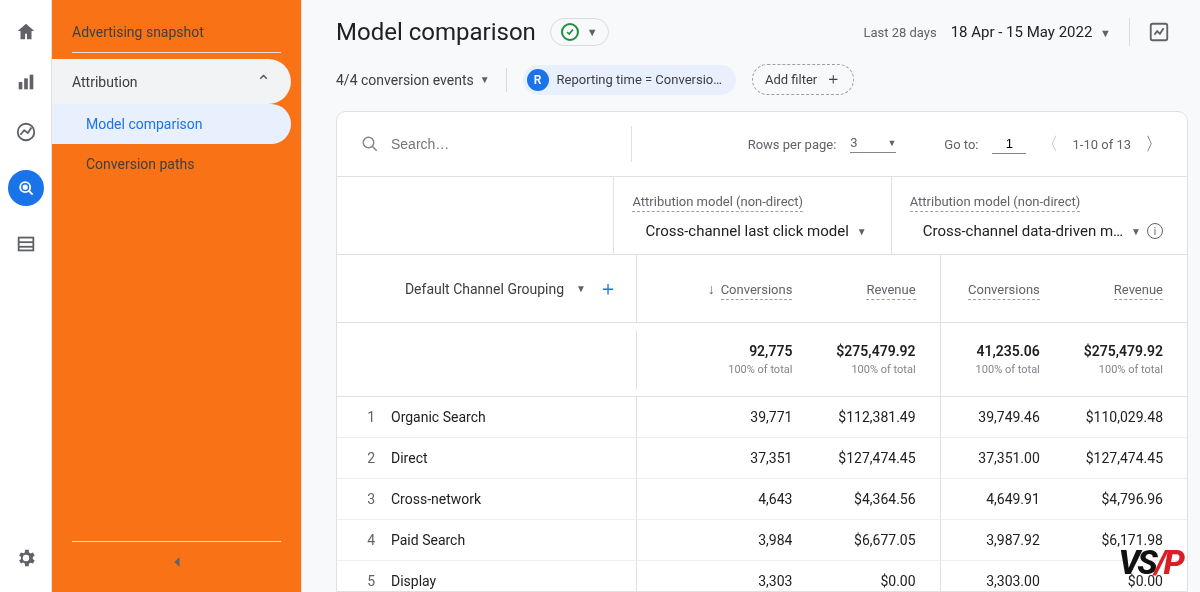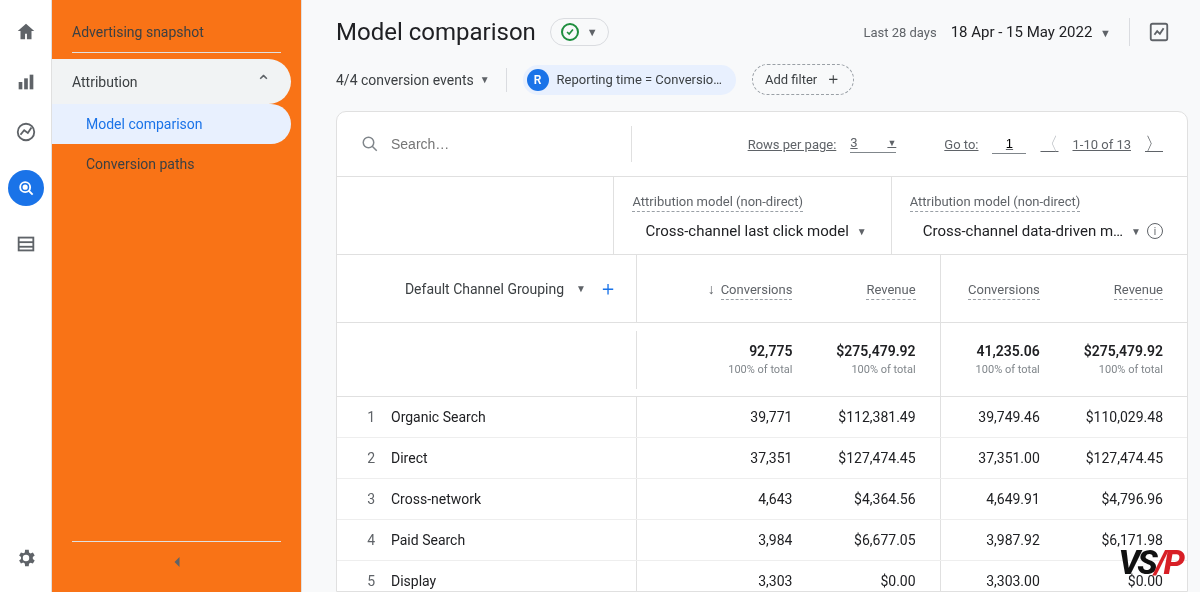--- a/index.html
+++ b/index.html
@@ -37,21 +37,21 @@
   .filter-divider { width:1px; height:24px; background:#dadce0; }
   .report-chip { display:flex; align-items:center; gap:8px; background:#e8f0fe; border-radius:16px; padding:4px 14px 4px 4px; color:#3c4043; font-size:13px; cursor:pointer;}
   .r-badge { width:22px;height:22px;border-radius:50%;background:#1a73e8;color:#fff;display:flex;align-items:center;justify-content:center;font-weight:600;font-size:12px; }
   .add-filter { display:flex; align-items:center; gap:8px; border:1px dashed #9aa0a6; border-radius:16px; padding:4px 12px; font-size:13px; color:#3c4043; cursor:pointer;}
 
   .card { margin:0 12px 0 34px; background:#fff; border:1px solid #e0e0e0; border-radius:10px 10px 0 0; flex:1; overflow:hidden; display:flex; flex-direction:column; }
 
   .card-top { display:flex; align-items:center; padding:14px 24px; border-bottom:1px solid #e0e0e0; gap:20px; }
   .search-wrap { display:flex; align-items:center; gap:10px; color:#80868b; flex-grow:1; max-width:250px; }
   .search-input { border:none; outline:none; font-size:14px; color:#3c4043; background:transparent; width:180px; }
-  .pager-block { display:flex; align-items:center; gap:14px; margin-left:auto; font-size:13px; color:#5f6368;text-decoration:underline; }
+  .pager-block { display:flex; align-items:center; gap:14px; margin-left:auto; font-size:13px; color:#5f6368; }
   .underline-input { border:none; border-bottom:1px solid #80868b; width:34px; text-align:center; font-size:13px; background:transparent; outline:none; padding-bottom:2px;}
   .underline-select { border:none; border-bottom:1px solid #80868b; width:46px; font-size:13px; background:transparent; outline:none; padding-bottom:2px; display:inline-flex; align-items:center; justify-content:space-between;}
 
   .models-row { display:flex; border-bottom:1px solid #e0e0e0; }
   .models-row .dim-spacer { width:300px; border-right:1px solid #e0e0e0; }
   .model-col { flex:1; padding:14px 24px 14px 18px; border-right:1px solid #e0e0e0; }
   .model-col:last-child { border-right:none; }
   .model-label { font-size:13px; color:#5f6368; border-bottom:1px dashed #9aa0a6; display:inline-block; padding-bottom:2px; }
   .model-select { margin-top:10px; font-size:15px; color:#202124; display:flex; align-items:center; gap:8px; cursor:pointer; justify-content:space-between;}
   .model-select .name { white-space:nowrap; overflow:hidden; text-overflow:ellipsis;margin-left:13px; }

